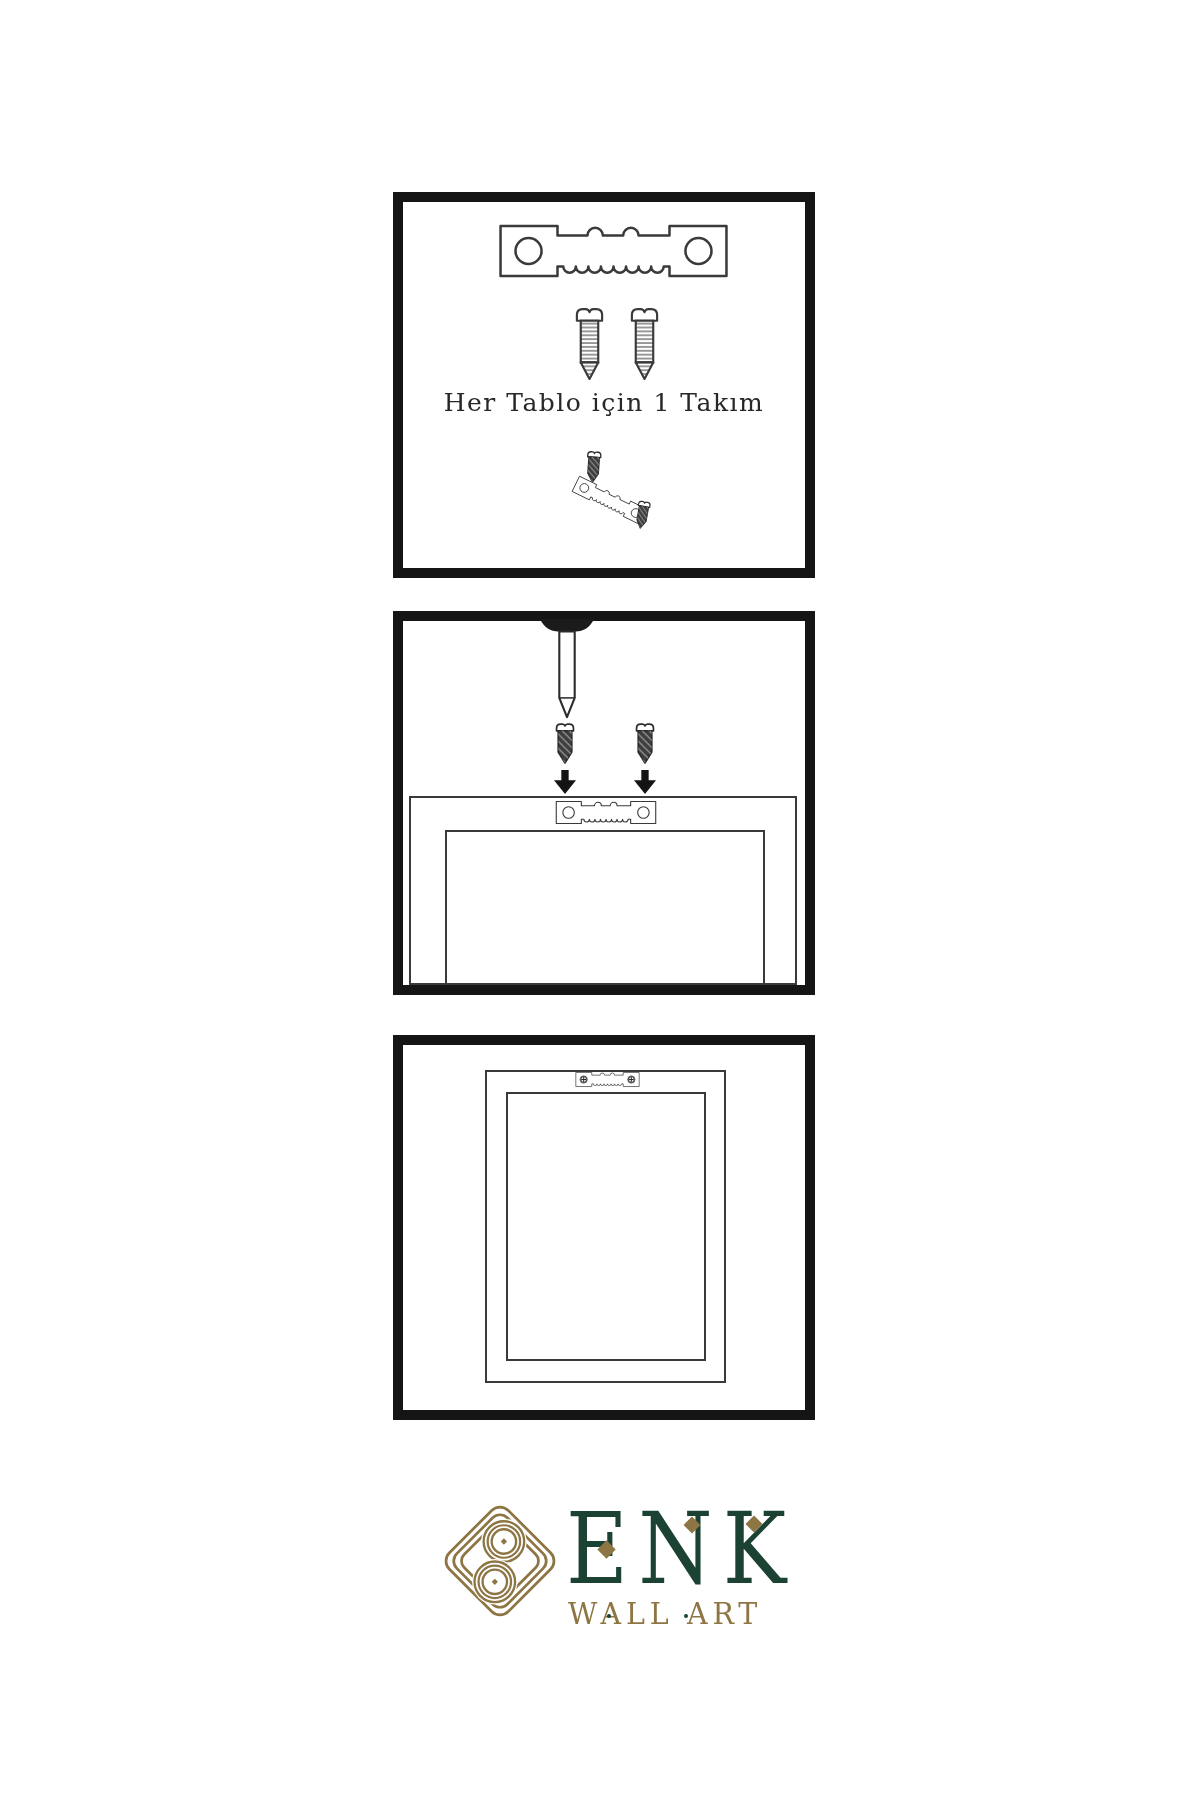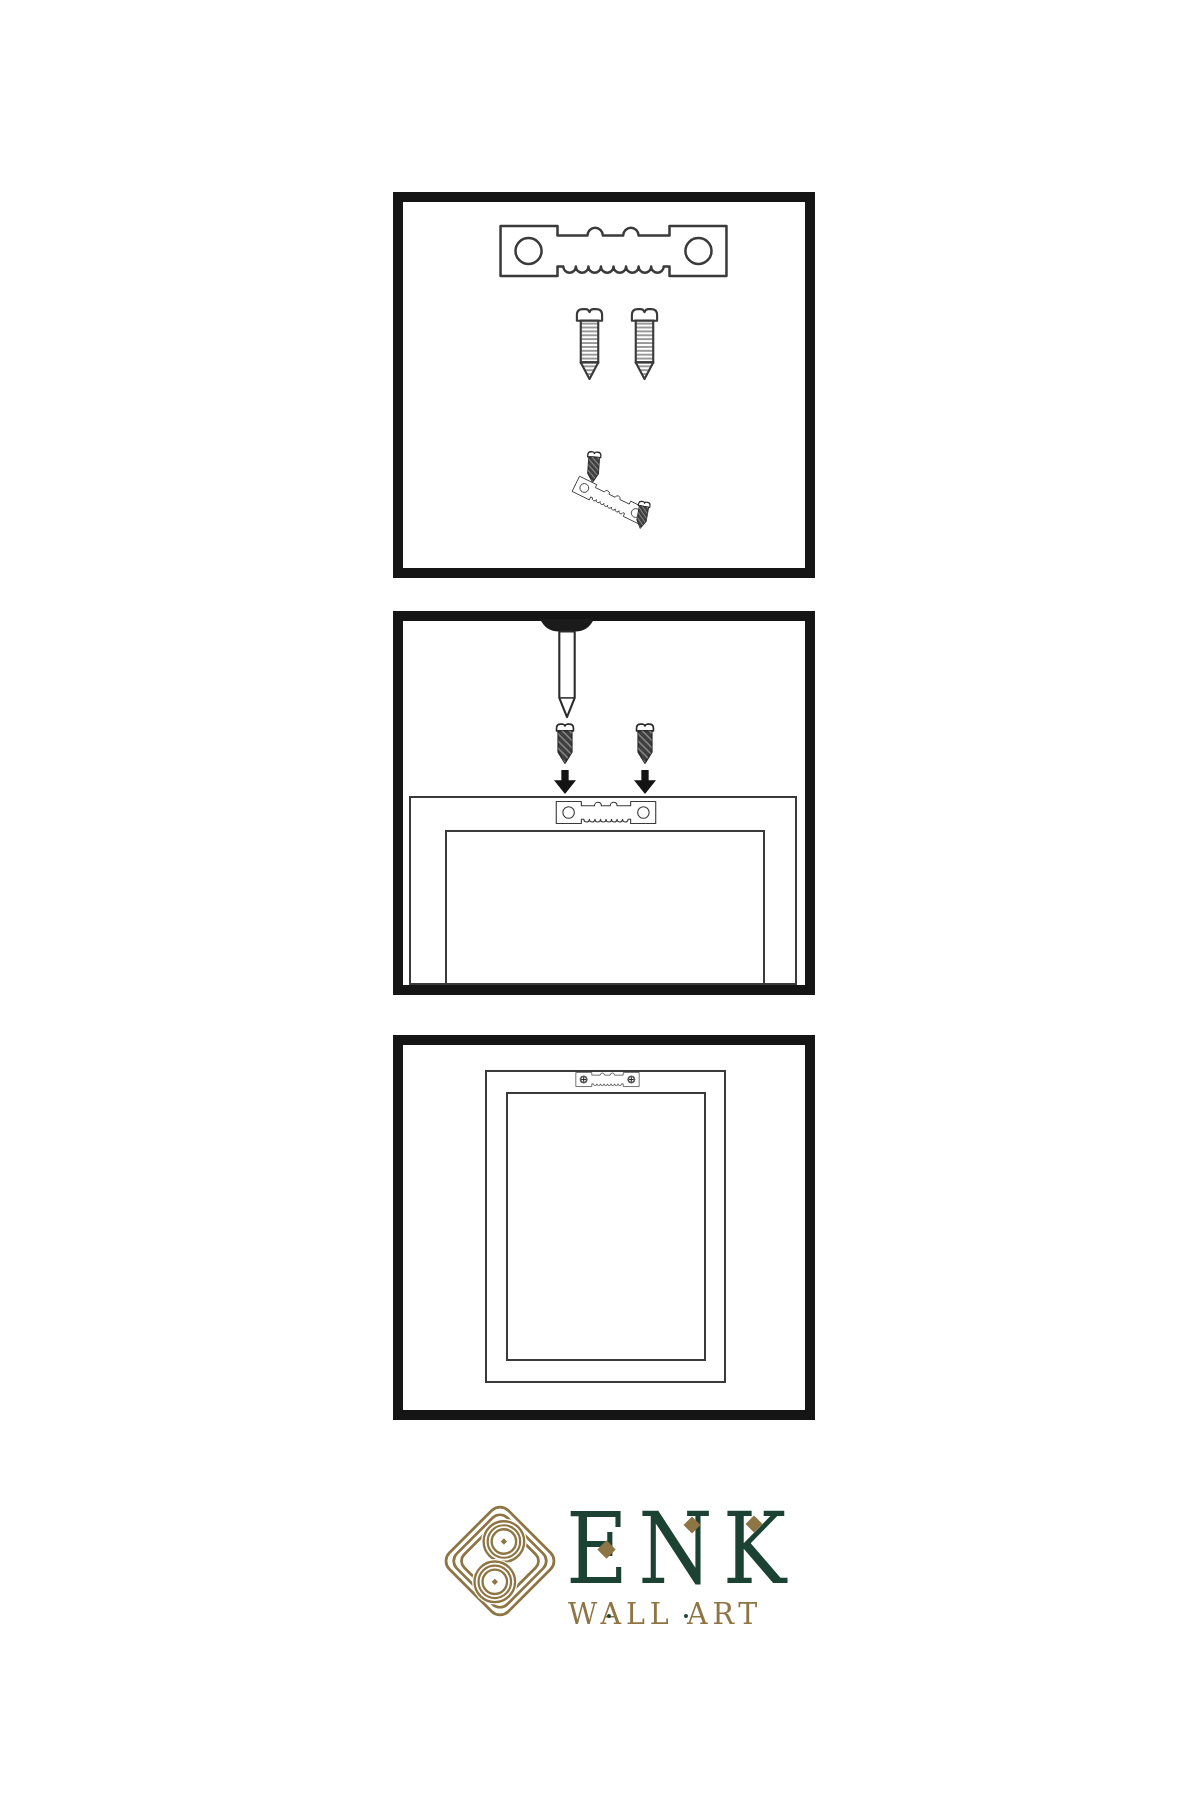--- a/index.html
+++ b/index.html
@@ -114,20 +114,21 @@
       <use href="#sym-hanger"></use>
     </svg>
 
   <svg class="piece abs" style="left:170px;top:104px" width="33" height="76">
       <use href="#sym-screw-light"></use>
     </svg>
   <svg class="piece abs" style="left:225px;top:104px" width="33" height="76">
       <use href="#sym-screw-light"></use>
     </svg>
 
+  <div class="caption">Her Tablo için 1 Takım</div>
 
   <svg class="piece abs" style="left:182px;top:247px;transform:rotate(4deg)" width="17" height="36">
       <use href="#sym-screw-dark"></use>
     </svg>
   <svg class="piece abs" style="left:168px;top:289px;transform:rotate(26deg)" width="78" height="19">
       <use href="#sym-hanger"></use>
     </svg>
   <svg class="piece abs" style="left:232px;top:297px;transform:rotate(10deg)" width="15" height="32">
       <use href="#sym-screw-dark"></use>
     </svg>

